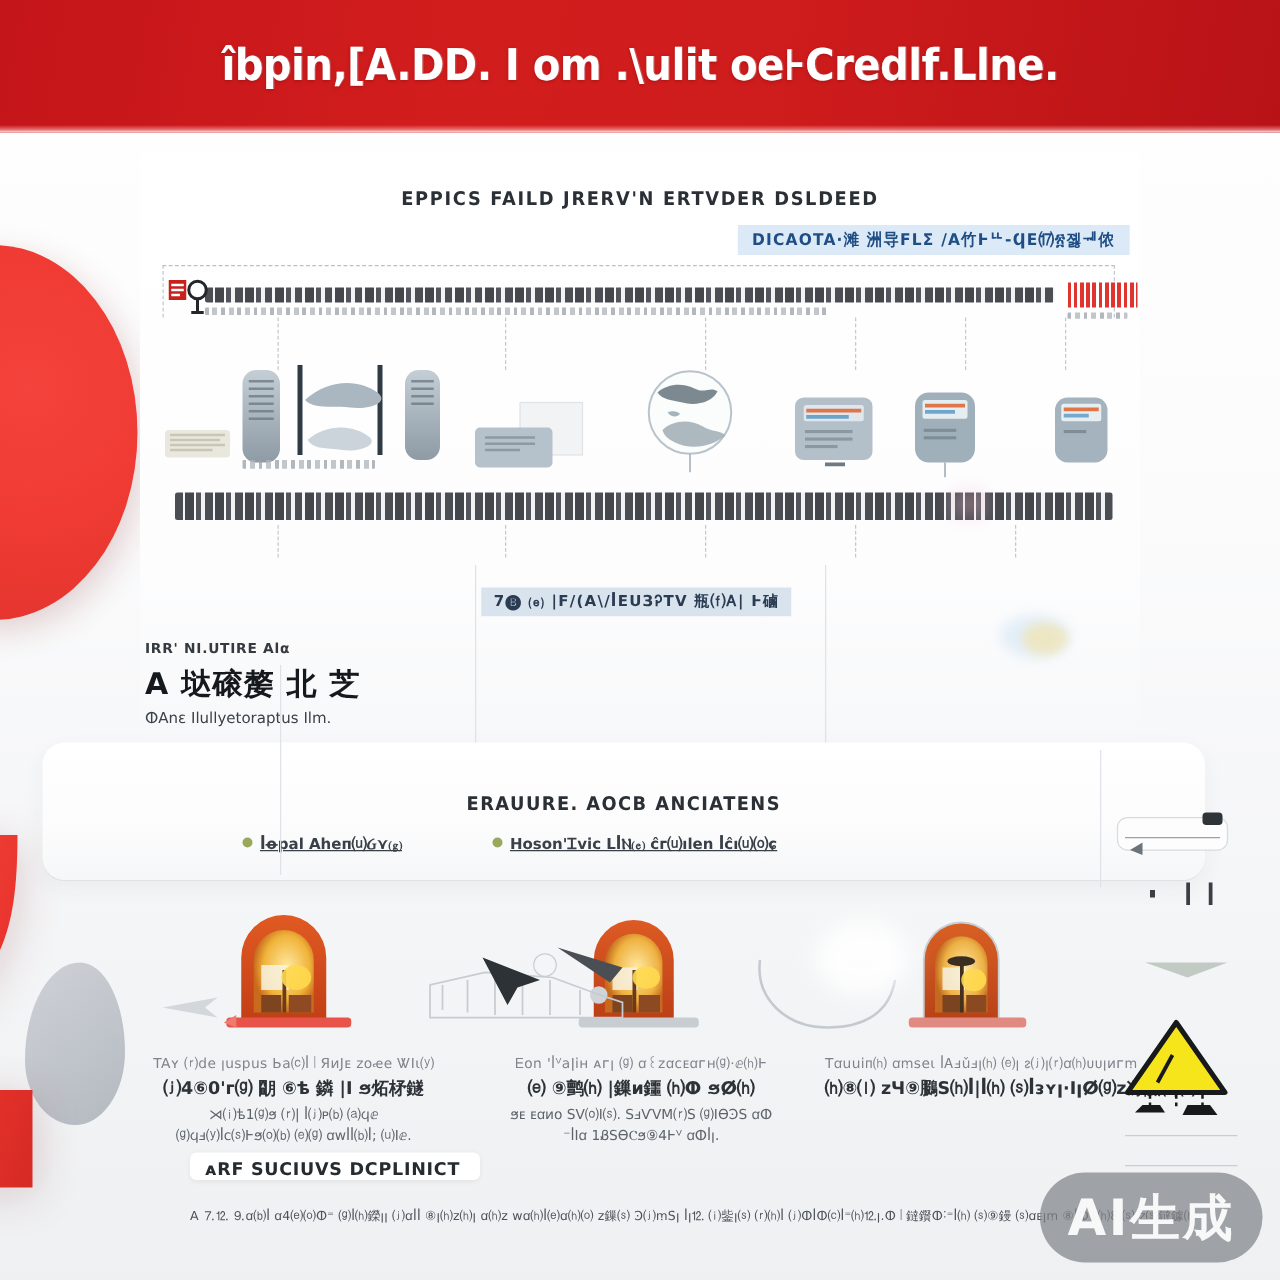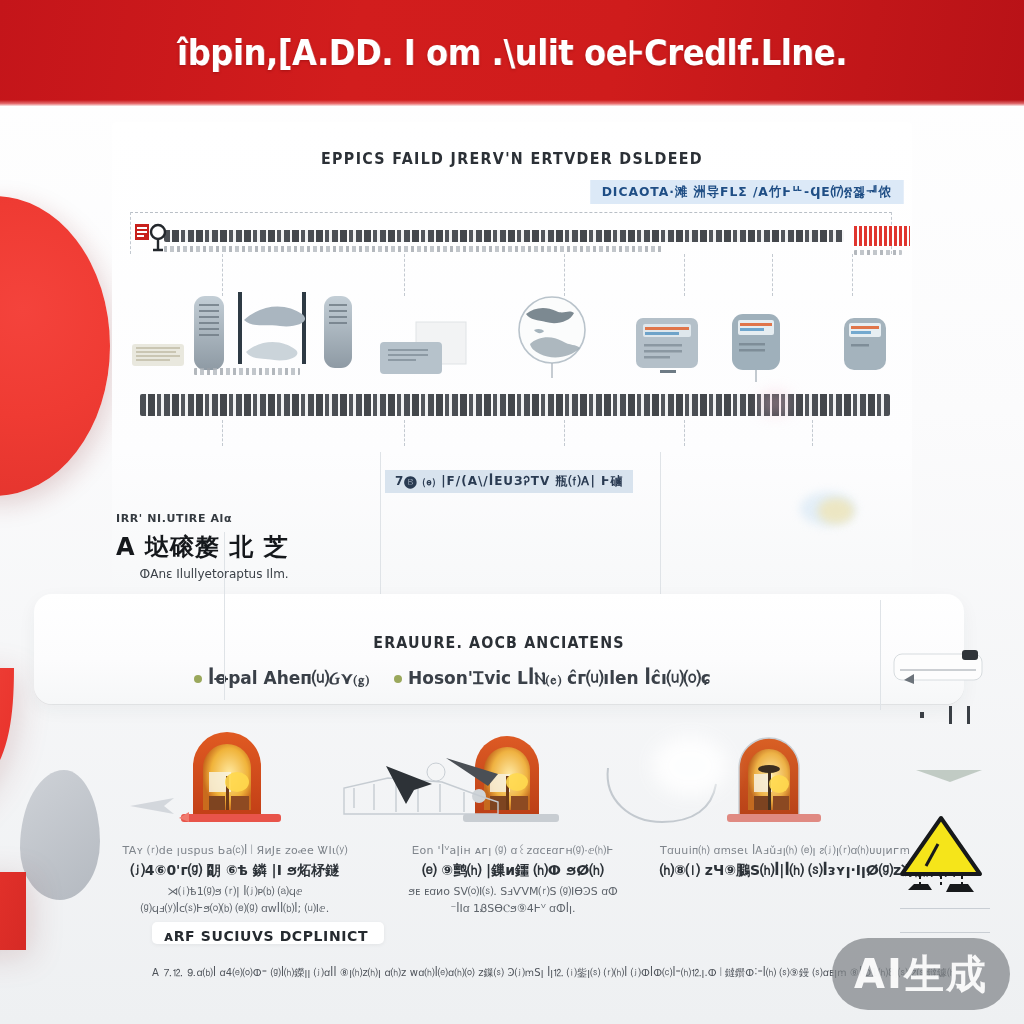--- a/index.html
+++ b/index.html
@@ -136,21 +136,20 @@
   }
   .stat .big {
     font-size:24px; font-weight:bold; color:#15181c;
     letter-spacing:1px; margin-top:6px; white-space:nowrap;
     font-family:"DejaVu Sans", sans-serif;
   }
   .stat .sub {
     font-size:12px; color:#3b4148; margin-top:4px; white-space:nowrap;
     font-family:"DejaVu Sans", sans-serif;
     filter:blur(.2px);
-    text-align:right;
   }
 
   .metric-pill {
     position:absolute; left:385px; top:470px;
     background:#d8e3ee; color:#2a3b52;
     font-size:12px; font-weight:bold; letter-spacing:1px;
     padding:3px 10px; white-space:nowrap;
     font-family:"DejaVu Sans", sans-serif;
   }
 
@@ -162,23 +161,24 @@
     box-shadow:0 1px 0 rgba(0,0,0,.05), 0 6px 18px rgba(40,50,60,.05);
   }
   .feature-title {
     position:absolute; left:0; top:40px; width:100%;
     text-align:center; font-size:15px; font-weight:bold;
     color:#2b3036; letter-spacing:1.2px;
     font-family:"DejaVu Sans", sans-serif; transform:scaleX(.95);
   }
   .bullet {
     position:absolute; top:73px;
-    font-size:17px; font-weight:bold; color:#3a4048;
+    font-size:12px; font-weight:bold; color:#3a4048;
     white-space:nowrap; font-family:"DejaVu Sans", sans-serif;
     filter:blur(.2px);
+    text-decoration:underline;
   }
   .bullet .dot {
     display:inline-block; width:8px; height:8px; border-radius:50%;
     background:#9aa85c; margin-right:6px; vertical-align:1px;
   }
 
   
   .icon-row { position:absolute; left:120px; top:726px; width:790px; height:190px; }
   .icon-col { position:absolute; top:0; width:230px; text-align:center; }
   .kiosk { margin:0 auto; display:block; }

